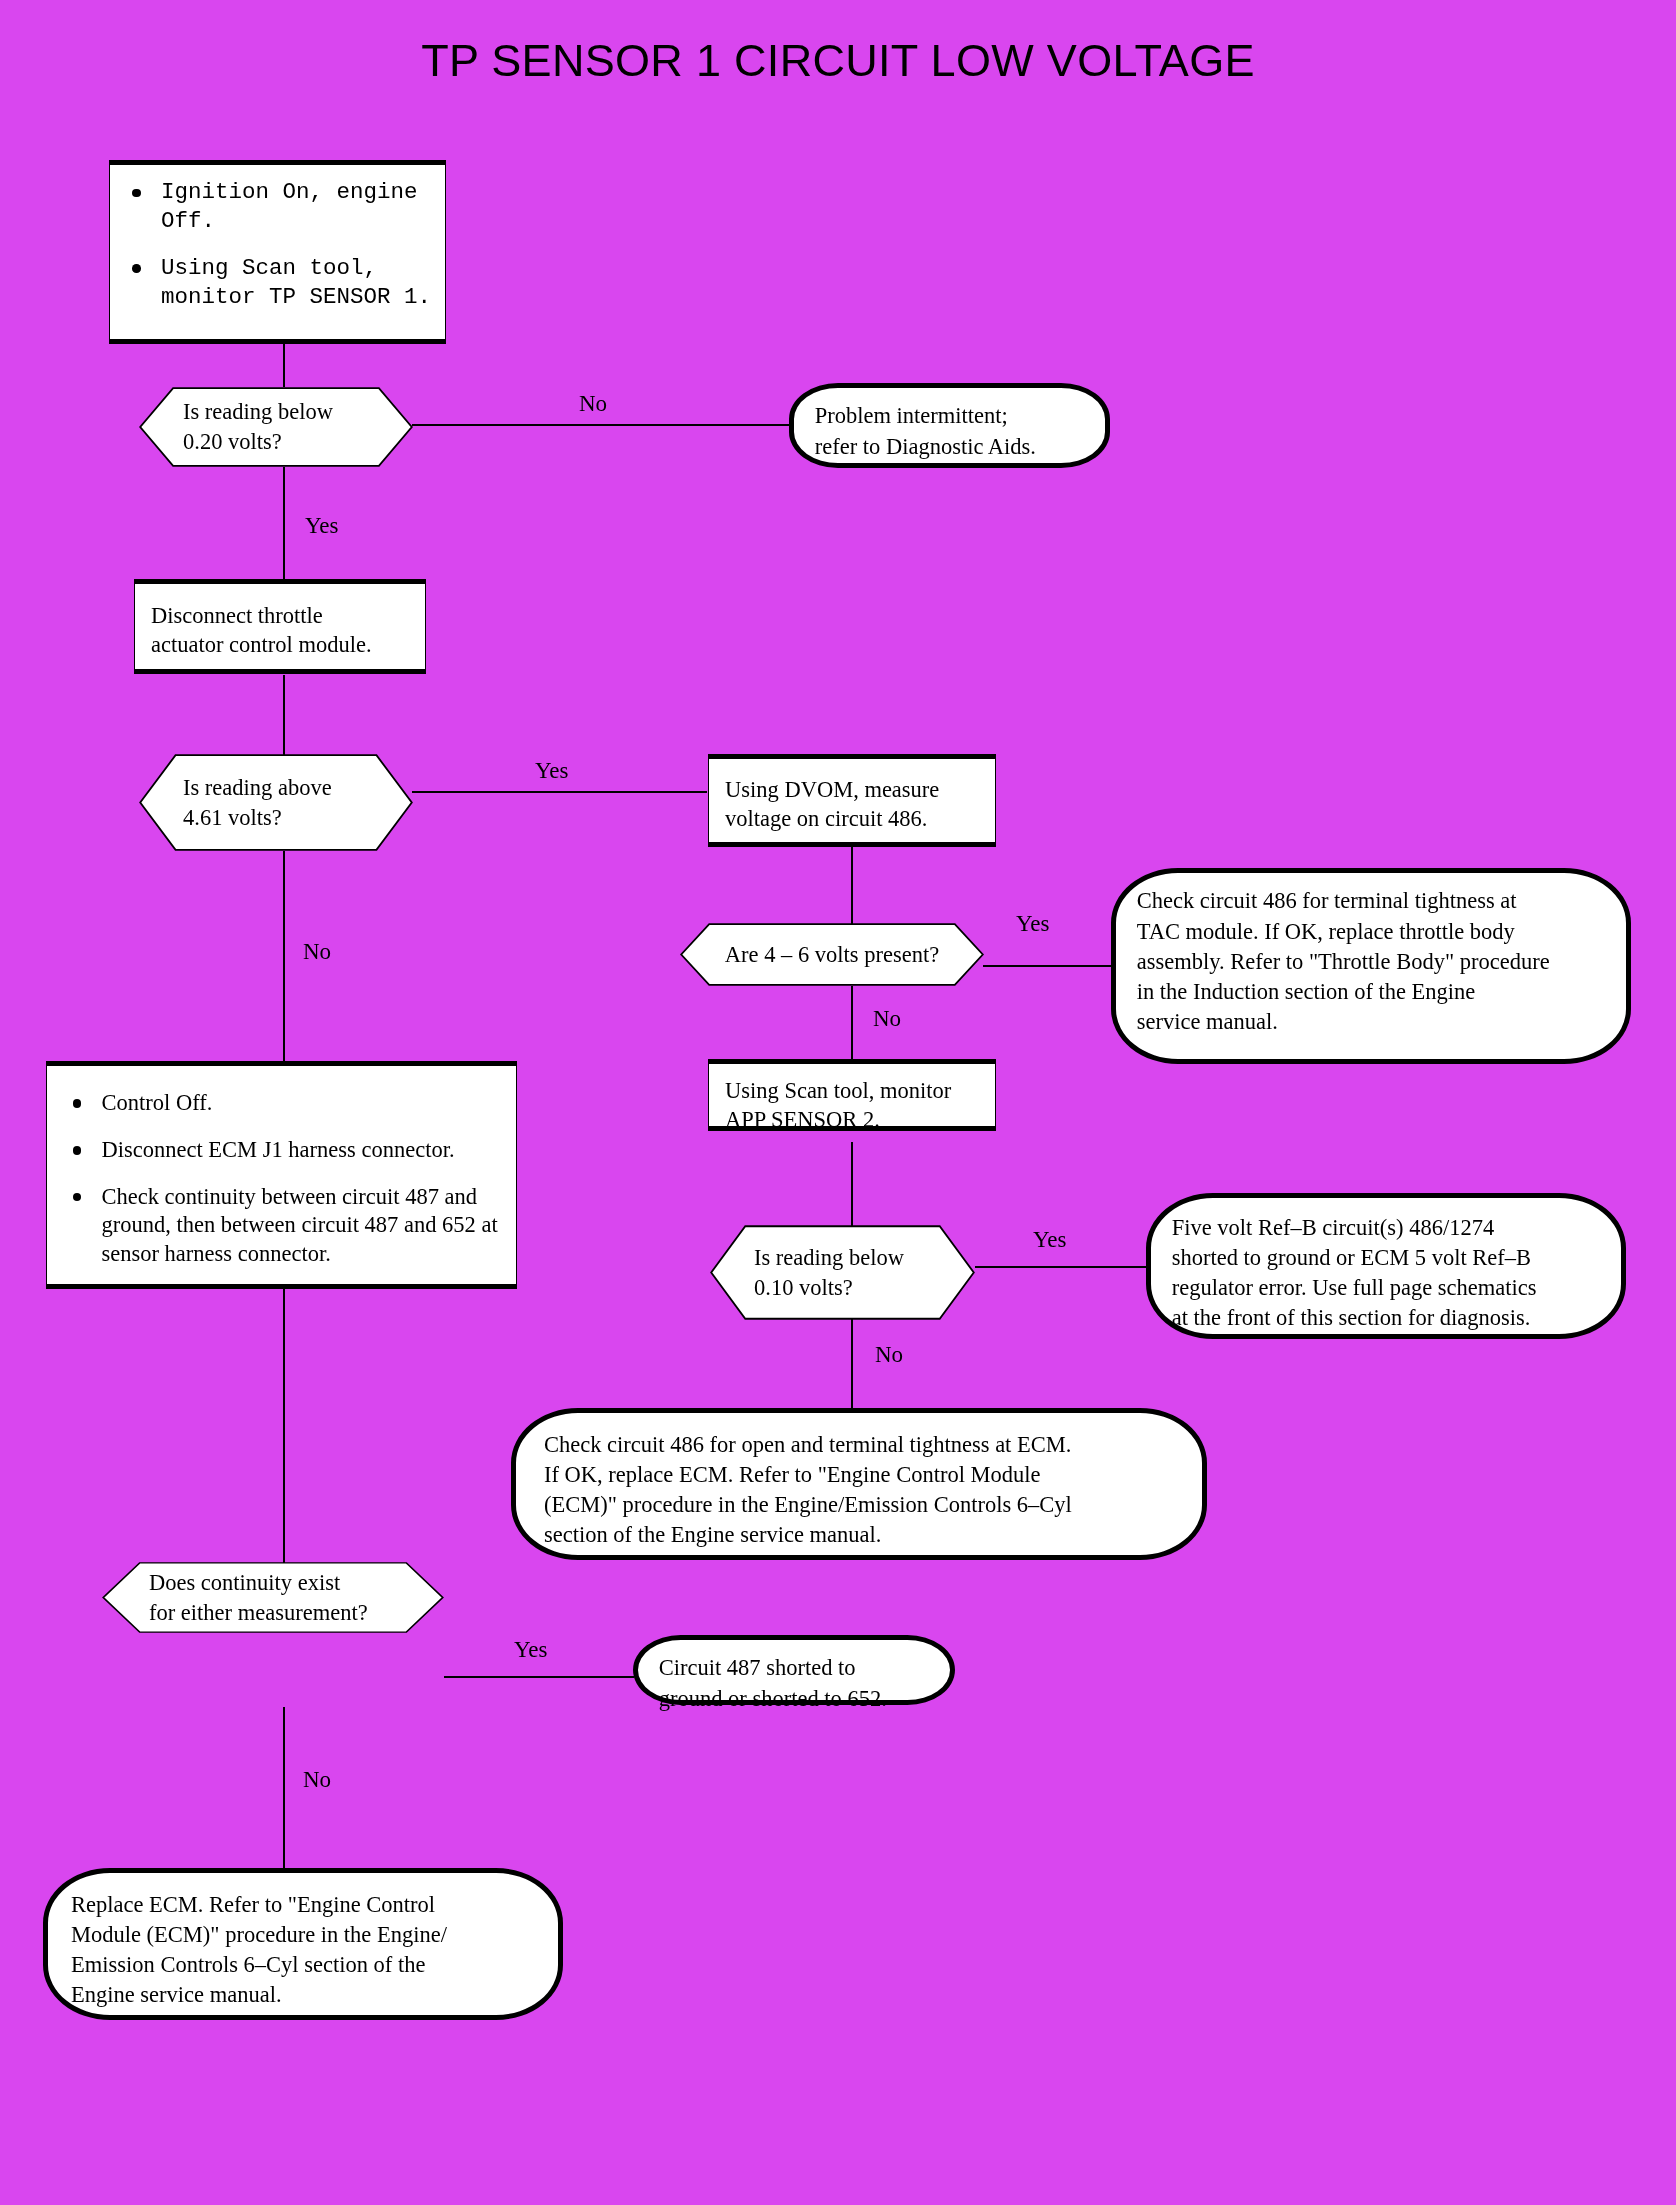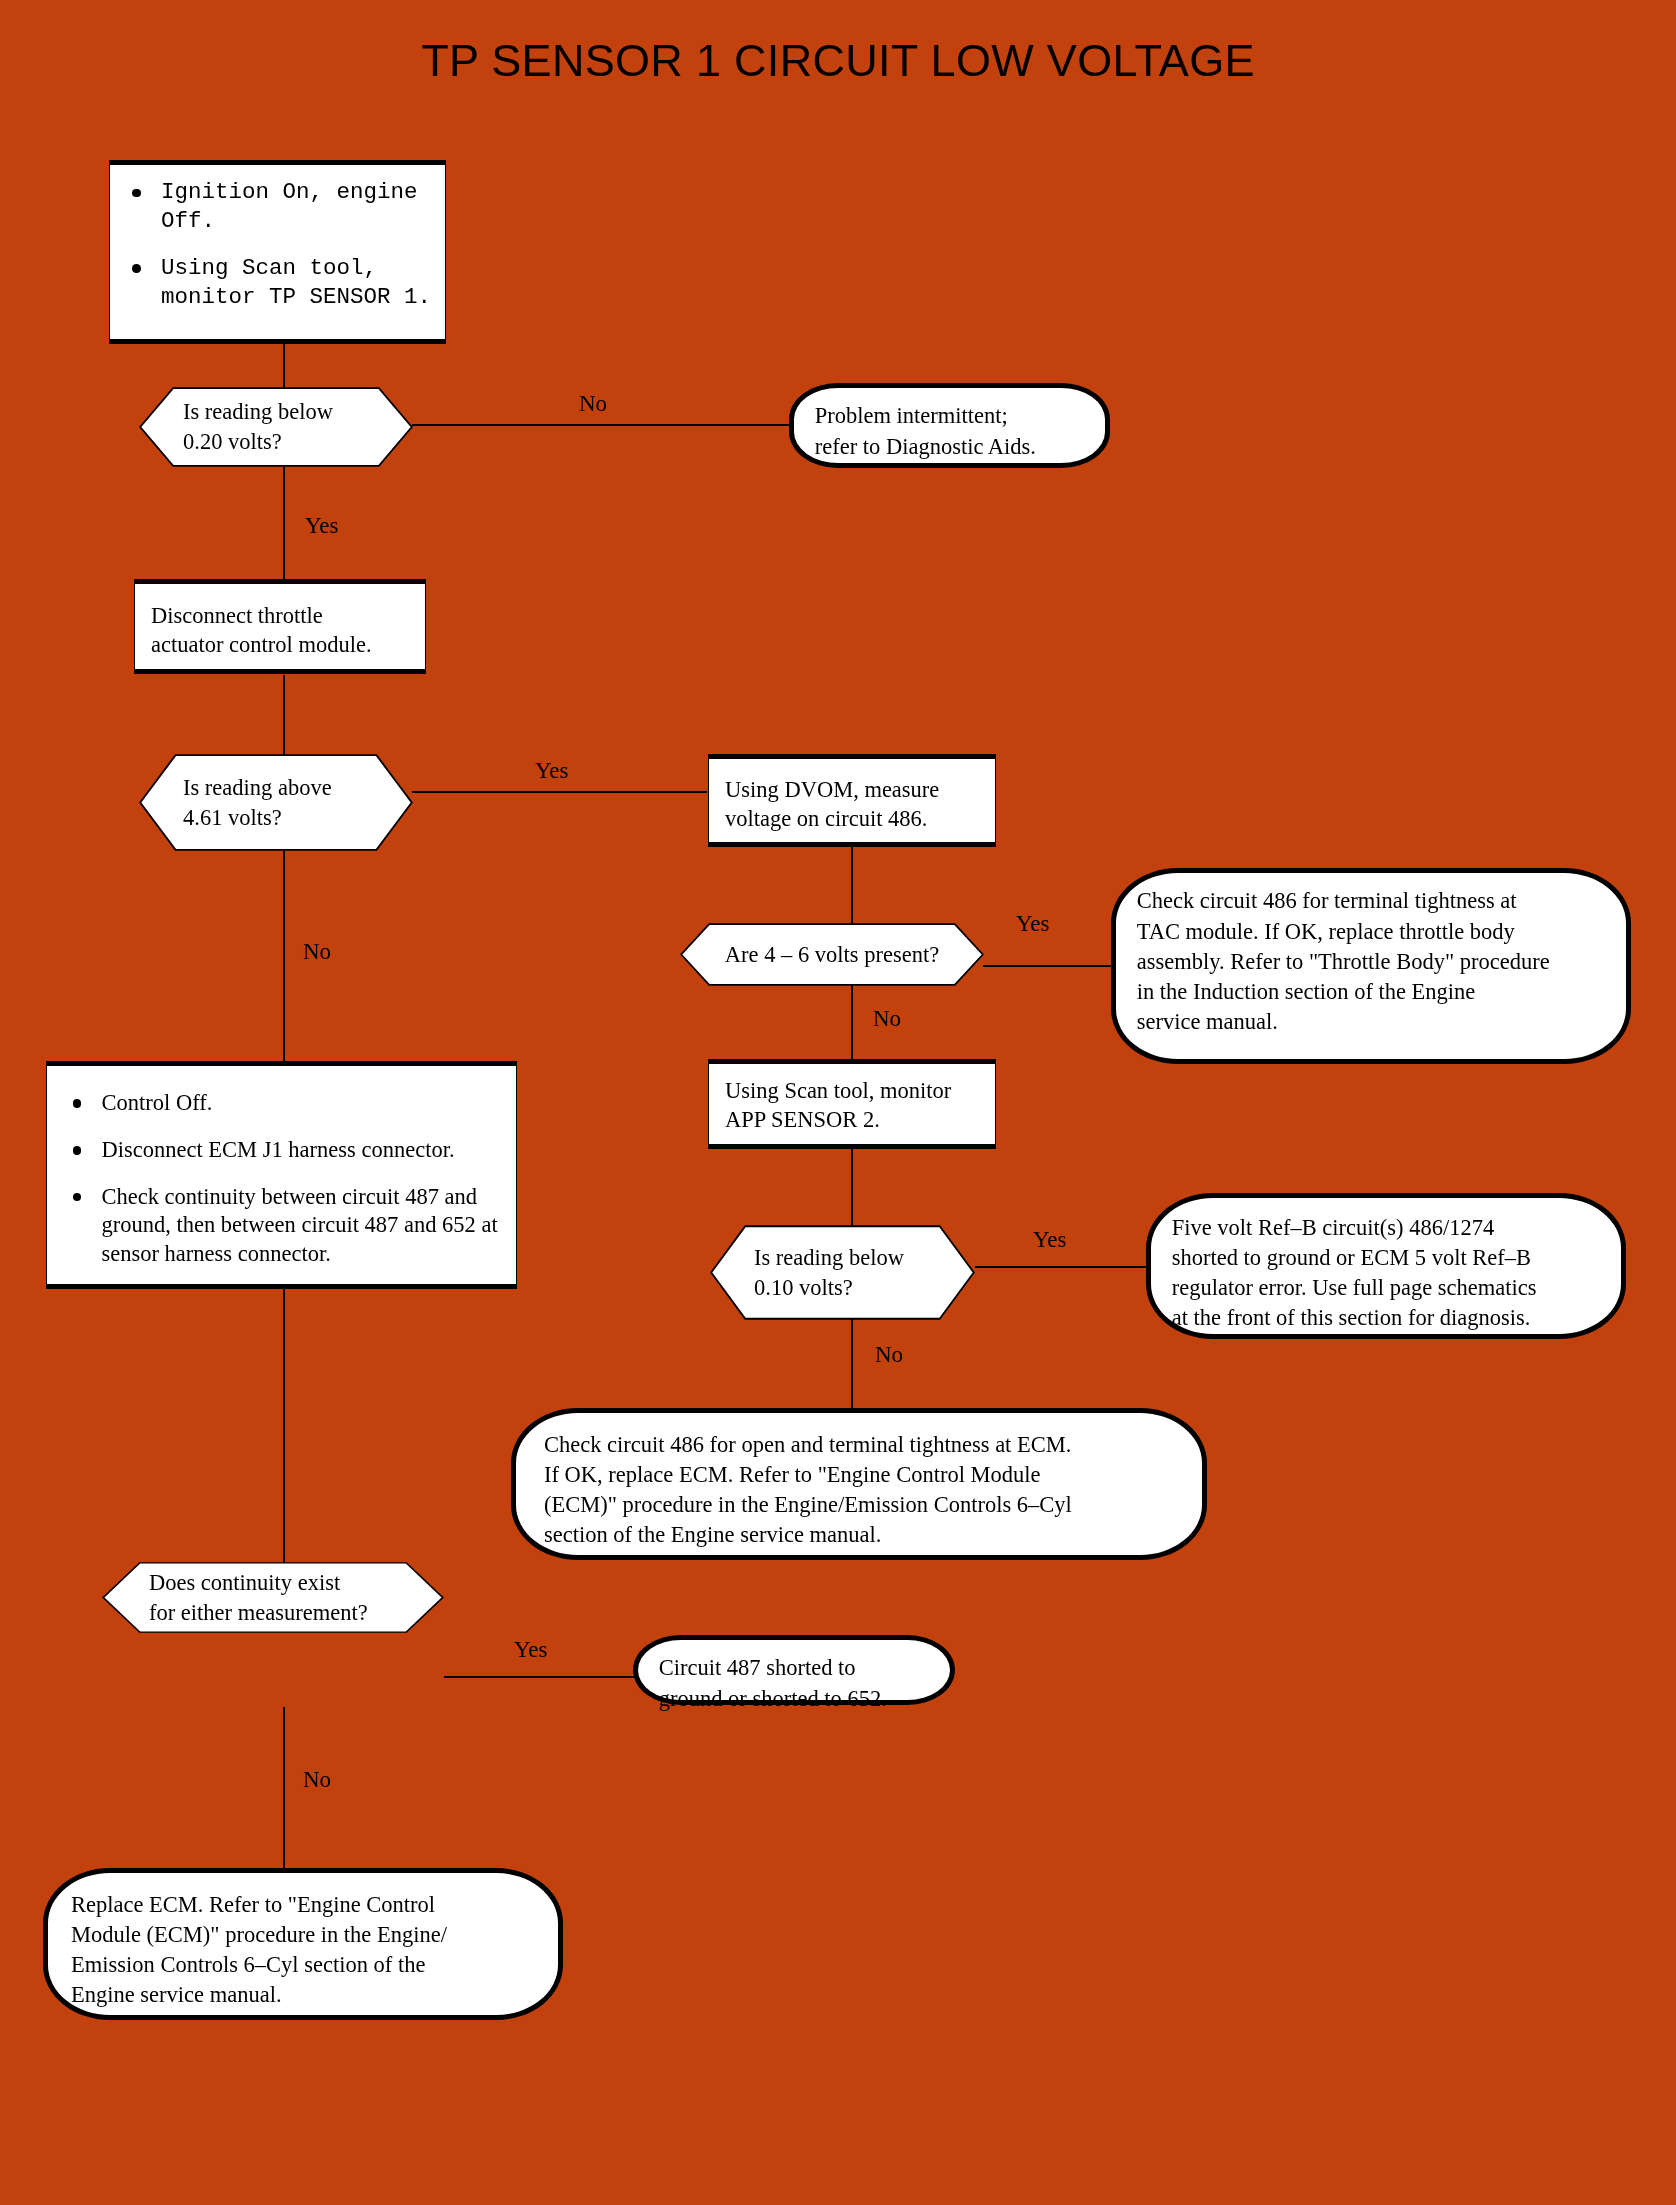--- a/index.html
+++ b/index.html
@@ -4,21 +4,21 @@
 <style>
   html, body {
     margin: 0;
     padding: 0;
     background: #ffffff;
   }
   #page {
     position: relative;
     width: 1676px;
     height: 2205px;
-    background: #c2410c;
+    background: #d946ef;
     font-family: "Liberation Serif", "DejaVu Serif", serif;
     color: #000000;
     overflow: hidden;
   }
 
   
   .title {
     position: absolute;
     left: 0;
     top: 35px;
@@ -214,21 +214,21 @@
   <div class="node term big" style="left:1111px; top:868px; width:520px; height:196px;">
     <div class="term-inner" style="">
       <div>Check circuit 486 for terminal tightness at</div>
       <div>TAC module. If OK, replace throttle body</div>
       <div>assembly. Refer to "Throttle Body" procedure</div>
       <div>in the Induction section of the Engine</div>
       <div>service manual.</div>
     </div>
   </div>
 
-  <div class="node proc" style="left:708px; top:1059px; width:288px; height:90px;">
+  <div class="node proc" style="left:708px; top:1059px; width:288px; height:72px;">
     <div class="proc-inner" style="padding-top:12px;">
       <div>Using Scan tool, monitor</div>
       <div>APP SENSOR 2.</div>
     </div>
   </div>
 
   <div class="node proc" style="left:46px; top:1061px; width:471px; height:228px;">
     <div class="proc-inner" style="padding-top:23px; padding-left:19.5px;">
       <ul class="bullets">
         <li>Control Off.</li>

